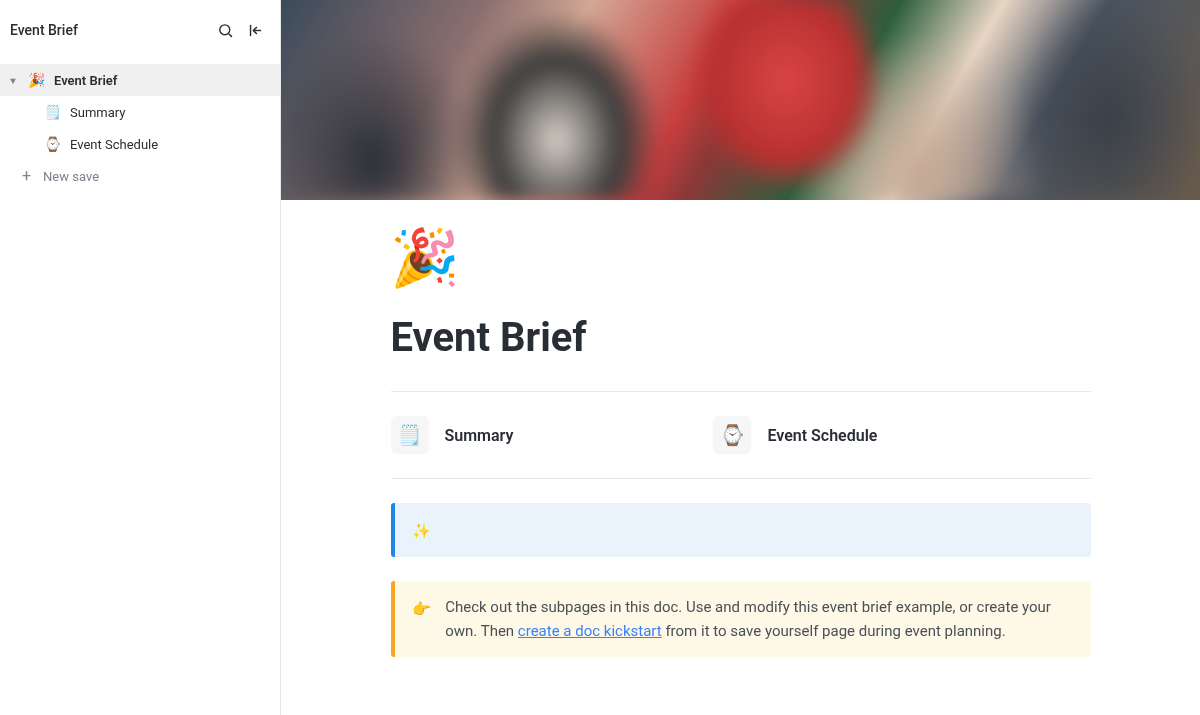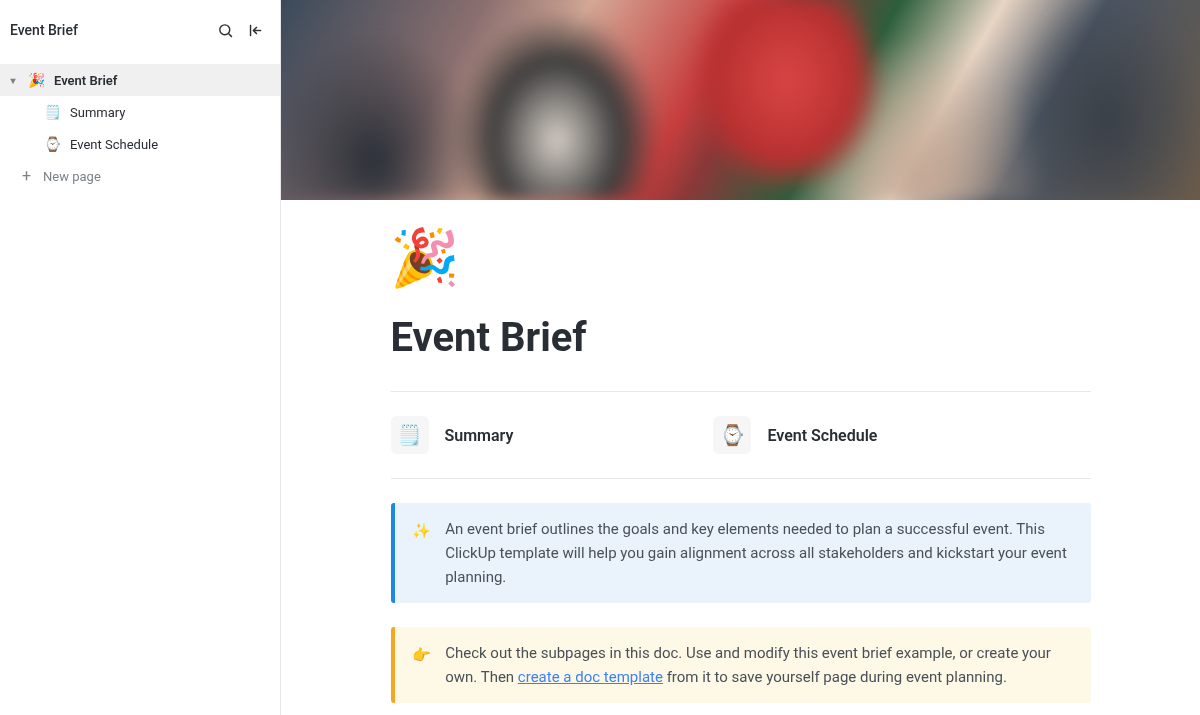--- a/index.html
+++ b/index.html
@@ -226,21 +226,21 @@
     <div class="tree-item child">
       <span class="tree-emoji">🗒️</span>
       <span>Summary</span>
     </div>
     <div class="tree-item child">
       <span class="tree-emoji">⌚</span>
       <span>Event Schedule</span>
     </div>
     <div class="new-page">
       <span class="plus-icon">+</span>
-      <span>New page</span>
+      <span>New save</span>
     </div>
   </div>
 </div>
 
 <div class="main">
   <div class="cover"></div>
   <div class="content">
     <div class="page-emoji">🎉</div>
     <h1 class="page-title">Event Brief</h1>
     <div class="divider"></div>
@@ -251,23 +251,22 @@
       </div>
       <div class="subpage-card" style="margin-left:140px">
         <div class="subpage-icon">⌚</div>
         <div class="subpage-label">Event Schedule</div>
       </div>
     </div>
     <div class="divider"></div>
 
     <div class="callout blue">
       <div class="callout-icon">✨</div>
-      <div class="callout-text">An event brief outlines the goals and key elements needed to plan a successful event. This ClickUp template will help you gain alignment across all stakeholders and kickstart your event planning.</div>
     </div>
 
     <div class="callout yellow">
       <div class="callout-icon">👉</div>
       <div class="callout-text">
-        <span>Check out the subpages in this doc. Use and modify this event brief example, or create your own. Then </span><span class="callout-link">create a doc template</span><span> from it to save yourself page during event planning.</span>
+        <span>Check out the subpages in this doc. Use and modify this event brief example, or create your own. Then </span><span class="callout-link">create a doc kickstart</span><span> from it to save yourself page during event planning.</span>
       </div>
     </div>
   </div>
 </div>
 
 </body></html>

